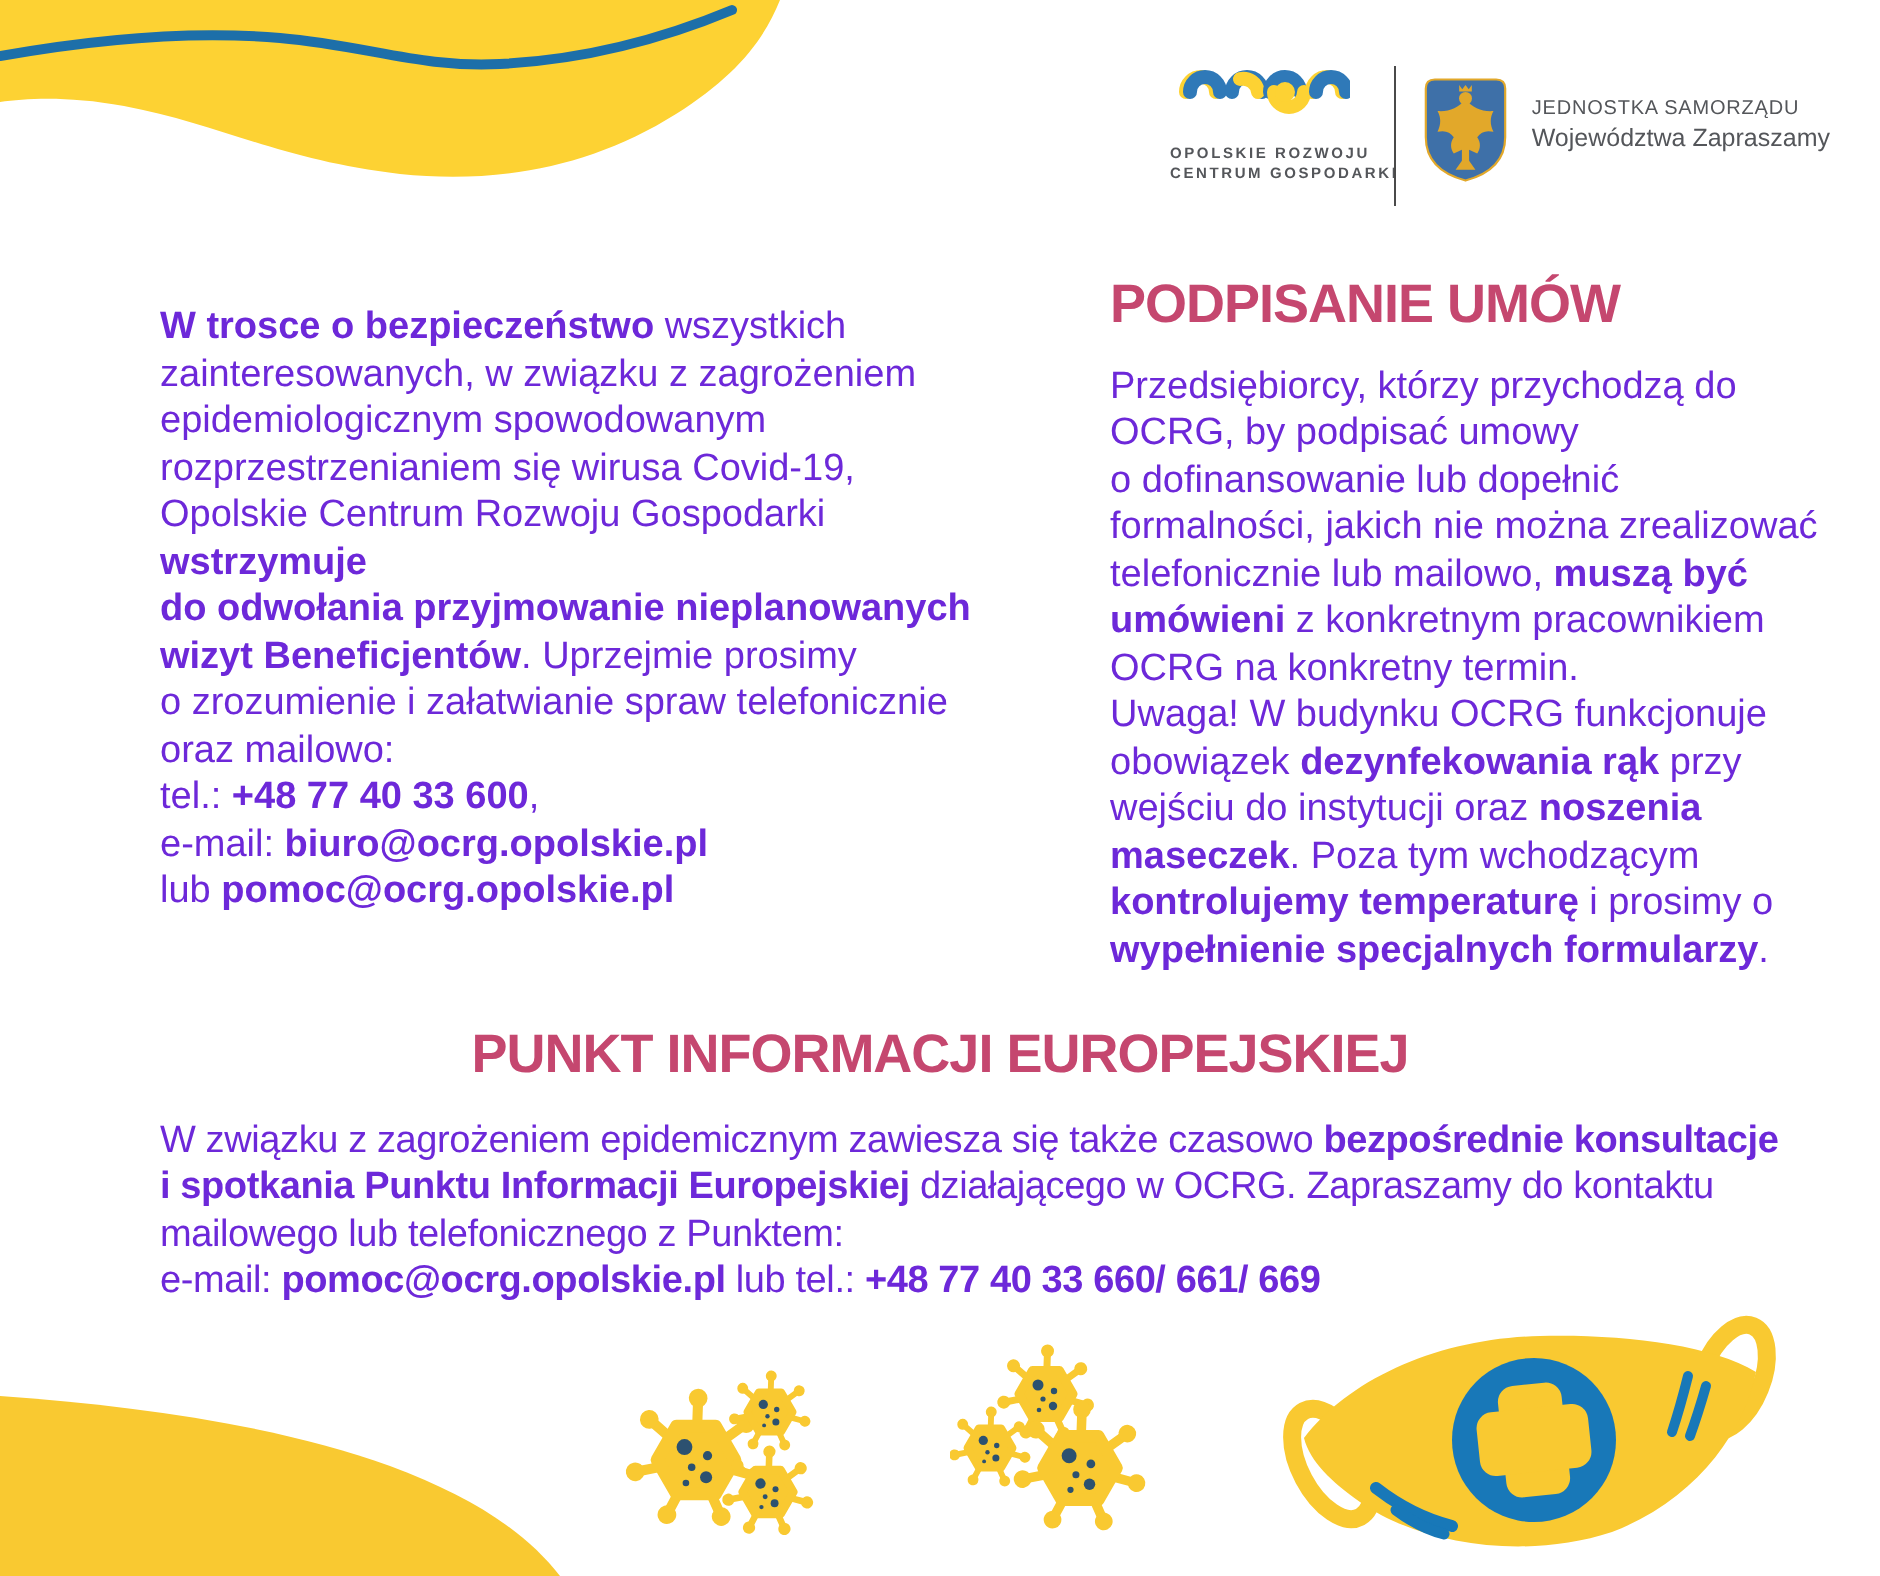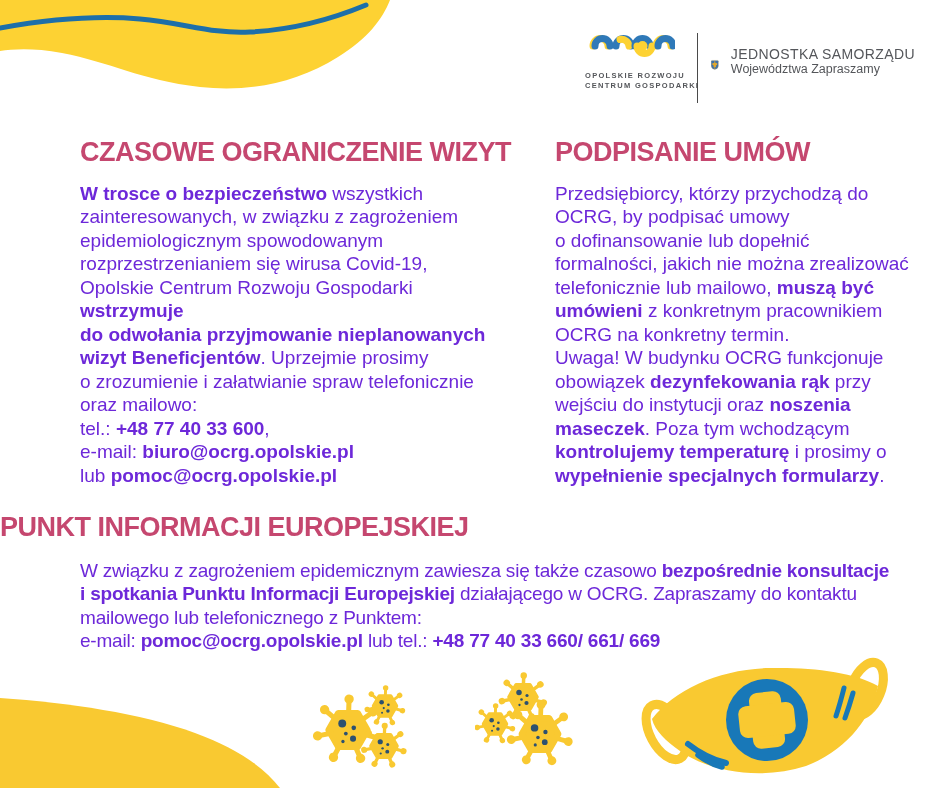--- a/index.html
+++ b/index.html
@@ -12,29 +12,29 @@
   
   .section-title{
     font-size:27px; font-weight:bold; letter-spacing:-0.5px;
     color:#C5476F; line-height:1.1;
   }
   .body-text{
     font-size:19px; line-height:23.5px; color:#6d28d9;
     margin-top:14px;
   }
   .body-text .b{ font-weight:bold; }
-  .center-title{ text-align:left; width:100%; }
+  .center-title{ text-align:center; width:100%; }
   .center-text{ letter-spacing:-0.2px; }
   
   .logo-caption{
     font-size:7.5px; font-weight:bold; letter-spacing:1.3px;
     color:#54565A; line-height:10px; white-space:nowrap;
   }
   .unit-line1{
-    font-size:14px; color:#54565A; letter-spacing:0.4px;
+    font-size:10px; color:#54565A; letter-spacing:0.4px;
     line-height:15px; white-space:nowrap;
   }
   .unit-line2{
     font-size:12.5px; color:#54565A; line-height:15px; white-space:nowrap;
   }
   .logo-divider{
     width:1.5px; height:70px; background:#4a4a4a;
   }
 </style>
 </head>
@@ -150,21 +150,20 @@
       </g>
     </svg>
 
     <div style="margin:14px 0 0 12px;">
       <div class="unit-line1">JEDNOSTKA SAMORZĄDU</div>
       <div class="unit-line2">Województwa Zapraszamy</div>
     </div>
   </div>
 
   <section class="abs" style="left:80px; top:138px; width:448px;">
-    <h2 class="section-title">CZASOWE OGRANICZENIE WIZYT</h2>
     <p class="body-text"><span class="b">W trosce o bezpieczeństwo</span><span> wszystkich</span><br><span>zainteresowanych, w związku z zagrożeniem</span><br><span>epidemiologicznym spowodowanym</span><br><span>rozprzestrzenianiem się wirusa Covid-19,</span><br><span>Opolskie Centrum Rozwoju Gospodarki</span><br><span class="b">wstrzymuje</span><br><span class="b">do odwołania przyjmowanie nieplanowanych</span><br><span class="b">wizyt Beneficjentów</span><span>. Uprzejmie prosimy</span><br><span>o zrozumienie i załatwianie spraw telefonicznie</span><br><span>oraz mailowo:</span><br><span>tel.: </span><span class="b">+48 77 40 33 600</span><span>,</span><br><span>e-mail: </span><span class="b">biuro@ocrg.opolskie.pl</span><br><span>lub </span><span class="b">pomoc@ocrg.opolskie.pl</span></p>
   </section>
 
   <section class="abs" style="left:555px; top:138px; width:390px;">
     <h2 class="section-title">PODPISANIE UMÓW</h2>
     <p class="body-text"><span>Przedsiębiorcy, którzy przychodzą do</span><br><span>OCRG, by podpisać umowy</span><br><span>o dofinansowanie lub dopełnić</span><br><span>formalności, jakich nie można zrealizować</span><br><span>telefonicznie lub mailowo, </span><span class="b">muszą być</span><br><span class="b">umówieni</span><span> z konkretnym pracownikiem</span><br><span>OCRG na konkretny termin.</span><br><span>Uwaga! W budynku OCRG funkcjonuje</span><br><span>obowiązek </span><span class="b">dezynfekowania rąk</span><span> przy</span><br><span>wejściu do instytucji oraz </span><span class="b">noszenia</span><br><span class="b">maseczek</span><span>. Poza tym wchodzącym</span><br><span class="b">kontrolujemy temperaturę</span><span> i prosimy o</span><br><span class="b">wypełnienie specjalnych formularzy</span><span>.</span></p>
   </section>
 
   <section class="abs" style="left:0px; top:513px; width:940px;">
     <h2 class="section-title center-title">PUNKT INFORMACJI EUROPEJSKIEJ</h2>

